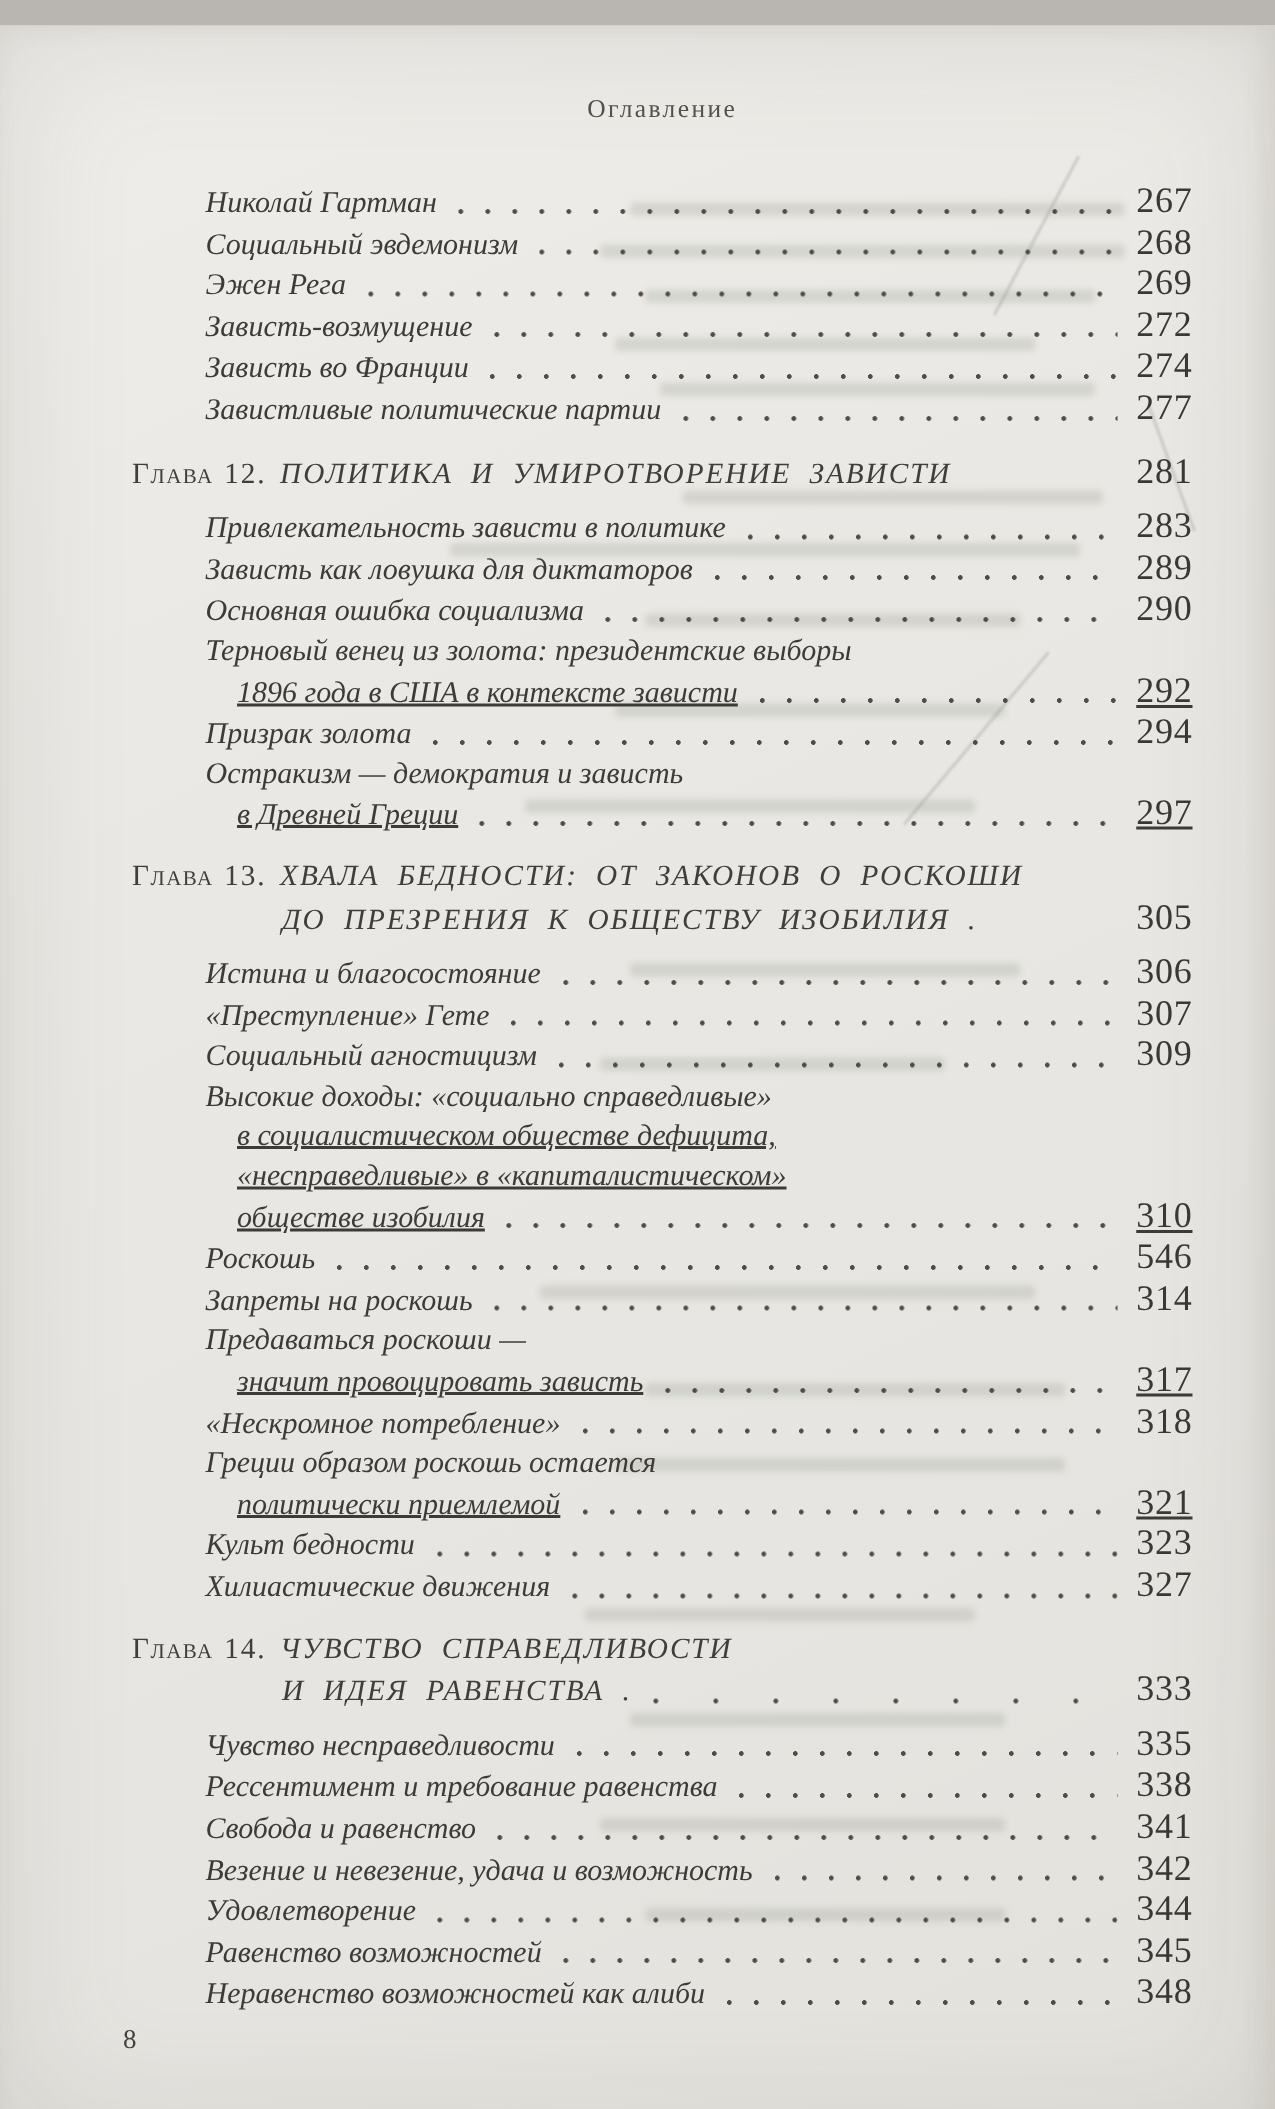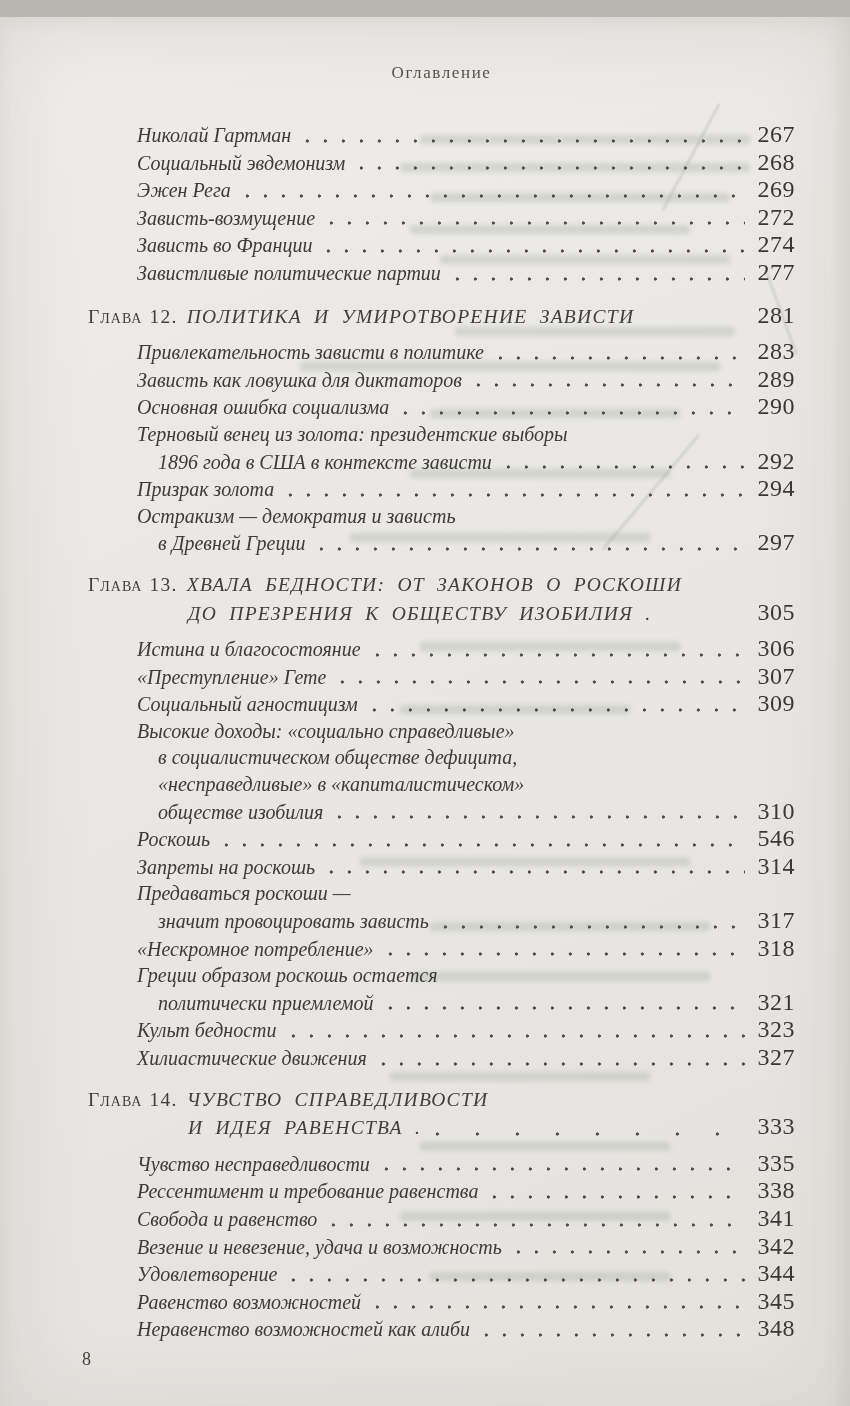--- a/index.html
+++ b/index.html
@@ -23,21 +23,21 @@
     text-align:center;
     padding-top:46px;
     font-size:17px;
     letter-spacing:1.6px;
     color:#54514b;
   }
   .toc{padding-top:38px;}
   .line{display:flex;align-items:baseline;line-height:26.6px;}
   
   .entry-line{margin-left:49px;font-style:italic;font-size:20px;color:#3d3b37;}
-  .entry-line.cont{margin-left:70px;}
+  .entry-line.cont{margin-left:70px;text-decoration:underline;}
   .entry-text{white-space:nowrap;}
   
   .chapter{margin:15px 0 8px;}
   .ch-row{font-size:19.5px;letter-spacing:1.3px;word-spacing:6px;color:#403e3a;}
   .ch-row.cont{margin-left:100px;}
   .ch-label{font-variant:small-caps;letter-spacing:1px;}
   .ch-num{margin:0 9px 0 7px;text-align:right;}
   .ch-text{white-space:nowrap;font-style:italic;}
   
   .leader{

